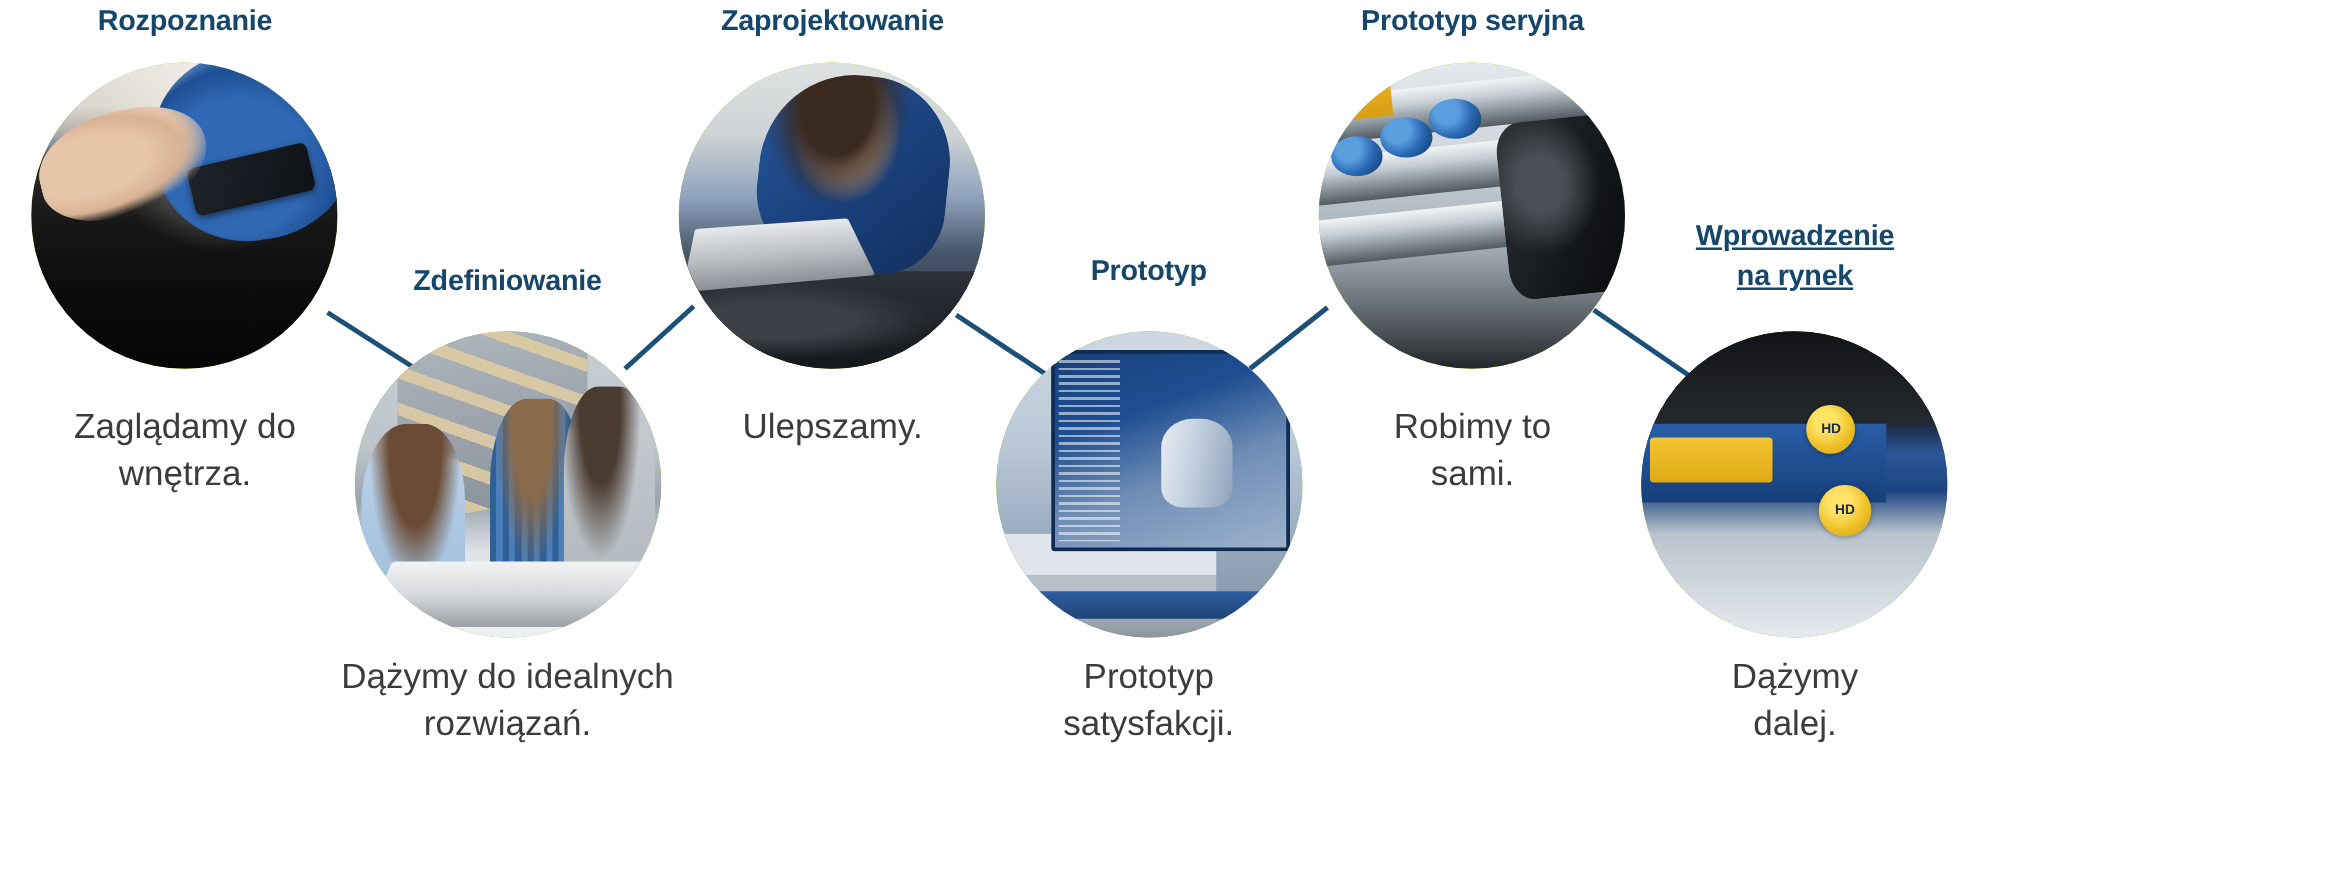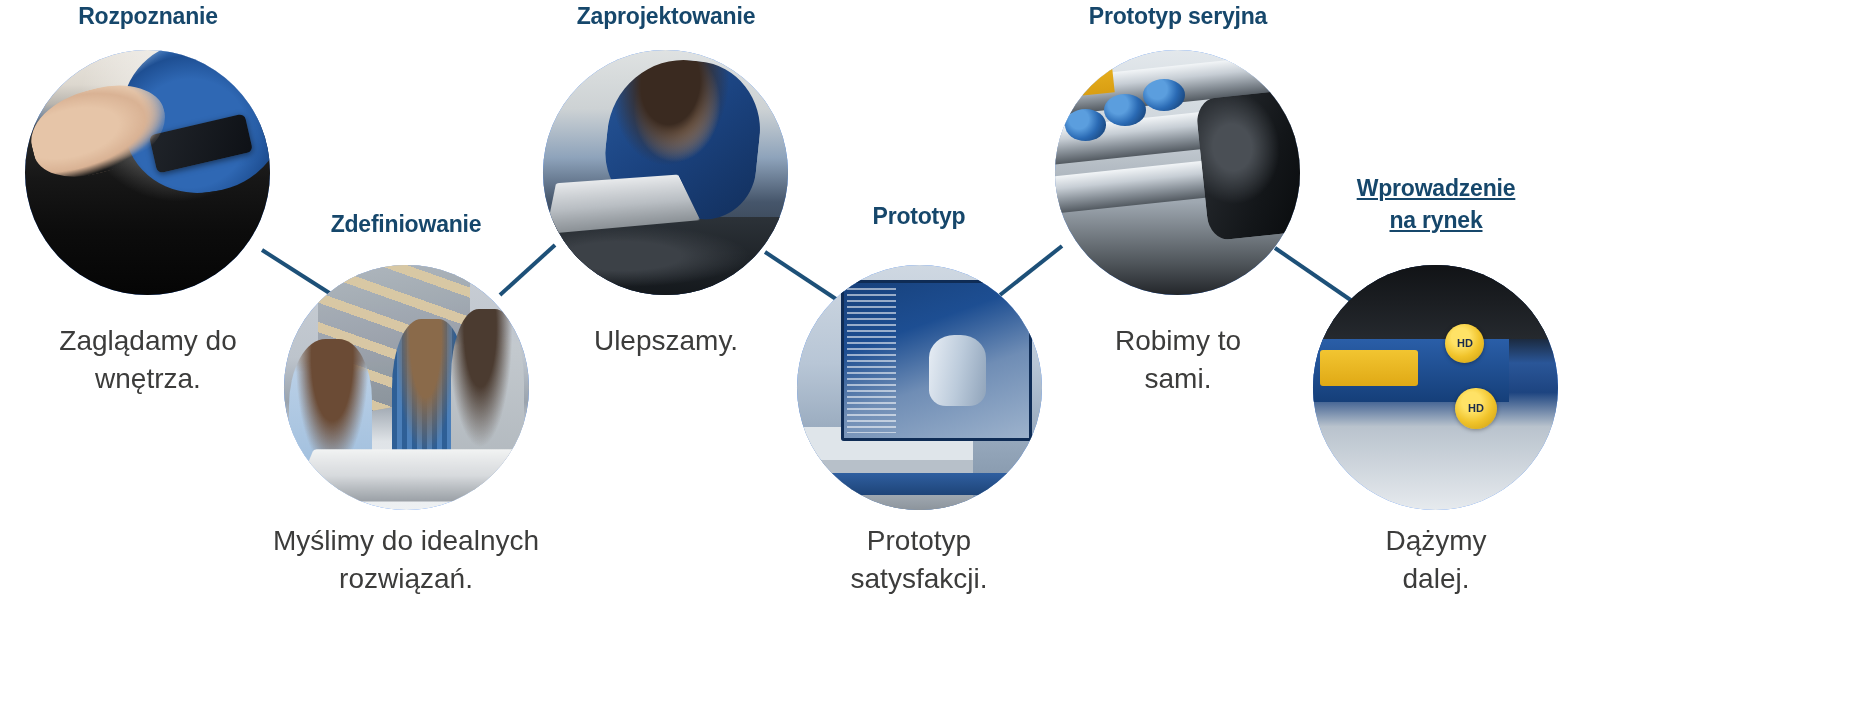--- a/index.html
+++ b/index.html
@@ -11,21 +11,21 @@
   #infographic{position:absolute;inset:0;}
 
   
   #connectors{position:absolute;left:0;top:0;width:1869px;height:705px;z-index:1;}
 
   .step{position:absolute;z-index:2;}
 
   
   .photo{
     position:absolute;border-radius:50%;overflow:hidden;z-index:2;
-    background:#3b82f6;
+    background:#84cc16;
   }
   .photo .scene{position:absolute;inset:0;}
 
   
   .title{
     position:absolute;z-index:4;
     color:#16476b;
     font-weight:bold;
     font-size:23px;
     line-height:32px;
@@ -279,21 +279,21 @@
     <div class="photo" style="left:284px;top:265px;width:245px;height:245px;">
       <div class="scene sc2">
         <div class="stairs"></div>
         <div class="p1"></div>
         <div class="p2"></div>
         <div class="p3"></div>
         <div class="table"></div>
       </div>
     </div>
     <div class="title" style="left:280px;top:208px;width:252px;">Zdefiniowanie</div>
-    <div class="caption" style="left:253px;top:522px;width:306px;">Myślimy do idealnych
+    <div class="caption" style="left:253px;top:522px;width:306px;">Dążymy do idealnych
 rozwiązań.</div>
   </div>
 
   <div class="step">
     <div class="photo" style="left:543px;top:50px;width:245px;height:245px;">
       <div class="scene sc3">
         <div class="engine"></div>
         <div class="torso"></div>
         <div class="laptop"></div>
       </div>

